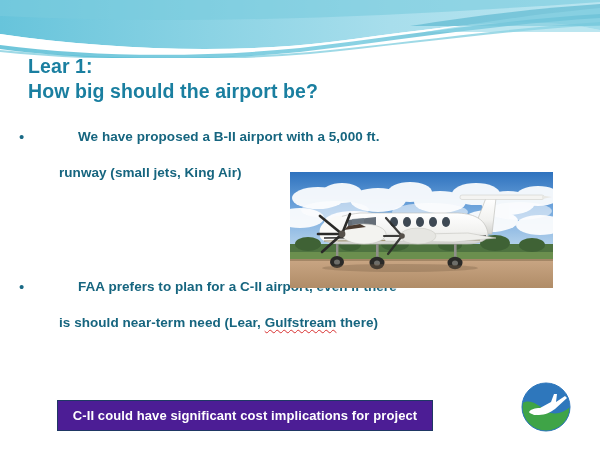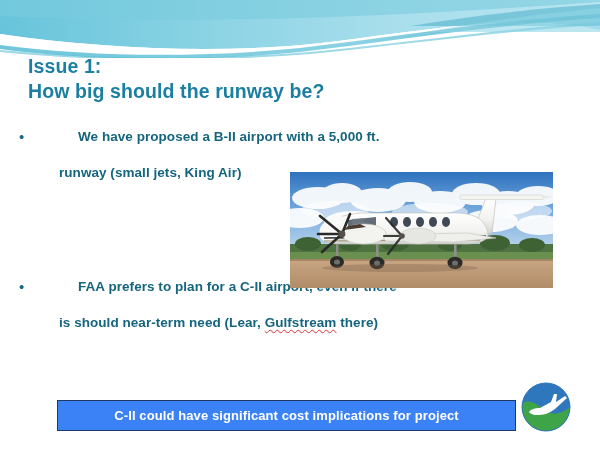--- a/index.html
+++ b/index.html
@@ -104,23 +104,23 @@
     overflow: hidden;
     background: #6ea8d8;
   }
   #aircraft-photo svg { display: block; }
 
   
   #callout-box {
     position: absolute;
     left: 57px;
     top: 400px;
-    width: 459px;
+    width: 376px;
     height: 31px;
-    background: #3b82f6;
+    background: #4c1d95;
     border: 1.6px solid #1F3864;
     box-sizing: border-box;
     display: flex;
     align-items: center;
     justify-content: center;
   }
   #callout-text {
     font-size: 13px;
     font-weight: bold;
     color: #ffffff;
@@ -163,22 +163,22 @@
       <path d="M0,34 C110,50 230,54 330,42 C430,30 520,12 600,30 L600,36 C520,19 430,36 330,48 C230,60 110,56 0,40 Z" fill="#ffffff" opacity="0.95"></path>
       <path d="M600,14 C500,20 400,36 300,48 C200,58 90,57 0,45 L0,49 C90,61 200,62 300,52 C400,40 500,24 600,18 Z" fill="url(#deepGrad)" opacity="0.75"></path>
       <path d="M600,22 C510,28 410,42 310,52 C210,60 100,60 0,50 L0,52 C100,62 210,62 310,54 C410,44 510,30 600,25 Z" fill="#4FB9D2" opacity="0.55"></path>
       <path d="M600,4 C540,8 470,16 410,26 L600,26 Z" fill="#3FA9C6" opacity="0.5"></path>
       <path d="M600,8 C545,13 480,22 425,32 L600,32 Z" fill="#8FD5E6" opacity="0.6"></path>
       <path d="M0,0 L600,0 L600,2 C400,16 200,26 0,16 Z" fill="#7ACBDE" opacity="0.6"></path>
     </svg>
   </div>
 
   <div id="title-block">
-    <div class="title-line">Issue 1:</div>
-    <div class="title-line">How big should the runway be?</div>
+    <div class="title-line">Lear 1:</div>
+    <div class="title-line">How big should the airport be?</div>
   </div>
 
   <div class="bullet-group" id="bullet-1">
     <div class="bullet-row">
       <span class="bullet-marker">•</span>
       <span class="bullet-text">We have proposed a B-II airport with a 5,000 ft.</span>
     </div>
     <div class="bullet-line-2">
       <span>runway (small jets, King Air)</span>
     </div>

